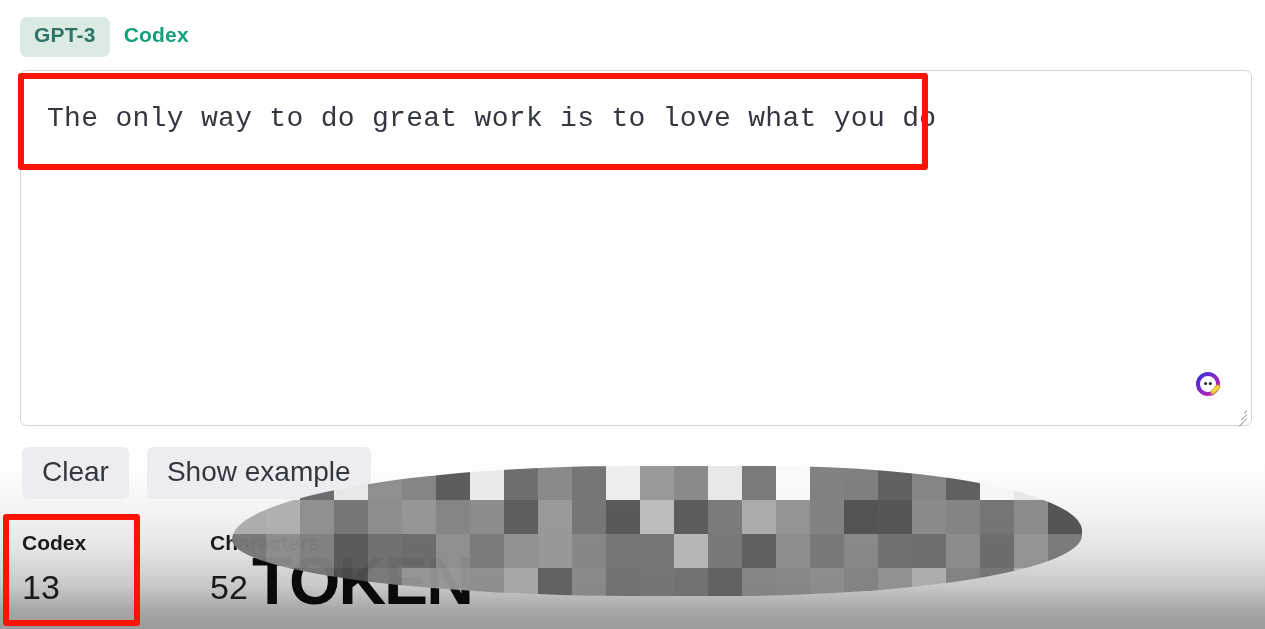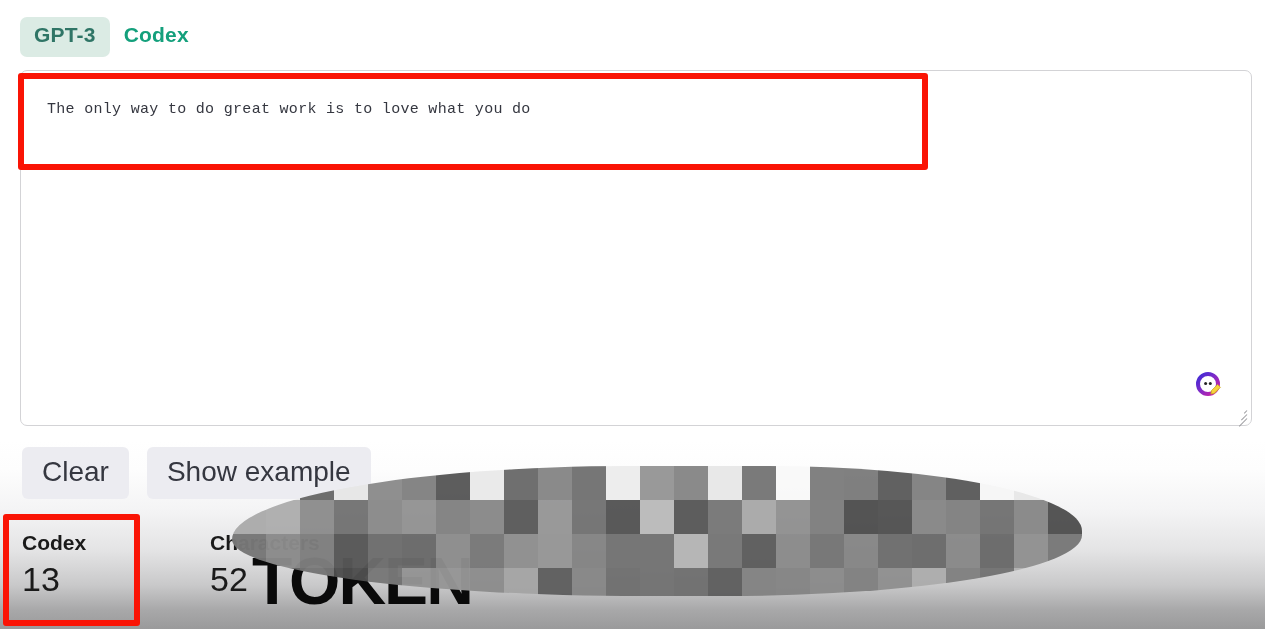--- a/index.html
+++ b/index.html
@@ -68,21 +68,21 @@
     height: 356px;
   }
   #prompt-input {
     width: 100%;
     height: 100%;
     border: 1px solid #d3d3d6;
     border-radius: 7px;
     background: #ffffff;
     color: #353740;
     font-family: "Liberation Mono", "DejaVu Sans Mono", monospace;
-    font-size: 15px;
+    font-size: 28px;
     line-height: 1.45;
     padding: 28px 26px;
     resize: none;
     outline: none;
     letter-spacing: 0.3px;
     display: block;
     overflow: hidden;
   }
 
   
@@ -153,21 +153,21 @@
     font-weight: bold;
     color: #1a1a1a;
     line-height: 1.25;
     white-space: nowrap;
   }
   .stat-value {
     font-size: 34px;
     font-weight: normal;
     color: #1a1a1a;
     line-height: 1.25;
-    margin-top: 2px;
+    margin-top: 10px;
   }
 
   
   .annot {
     position: absolute;
     border: 6px solid #fa1405;
     border-radius: 3px;
     pointer-events: none;
   }
   #annot-prompt { left: 18px;  top: 73px;  width: 910px; height: 97px; }

